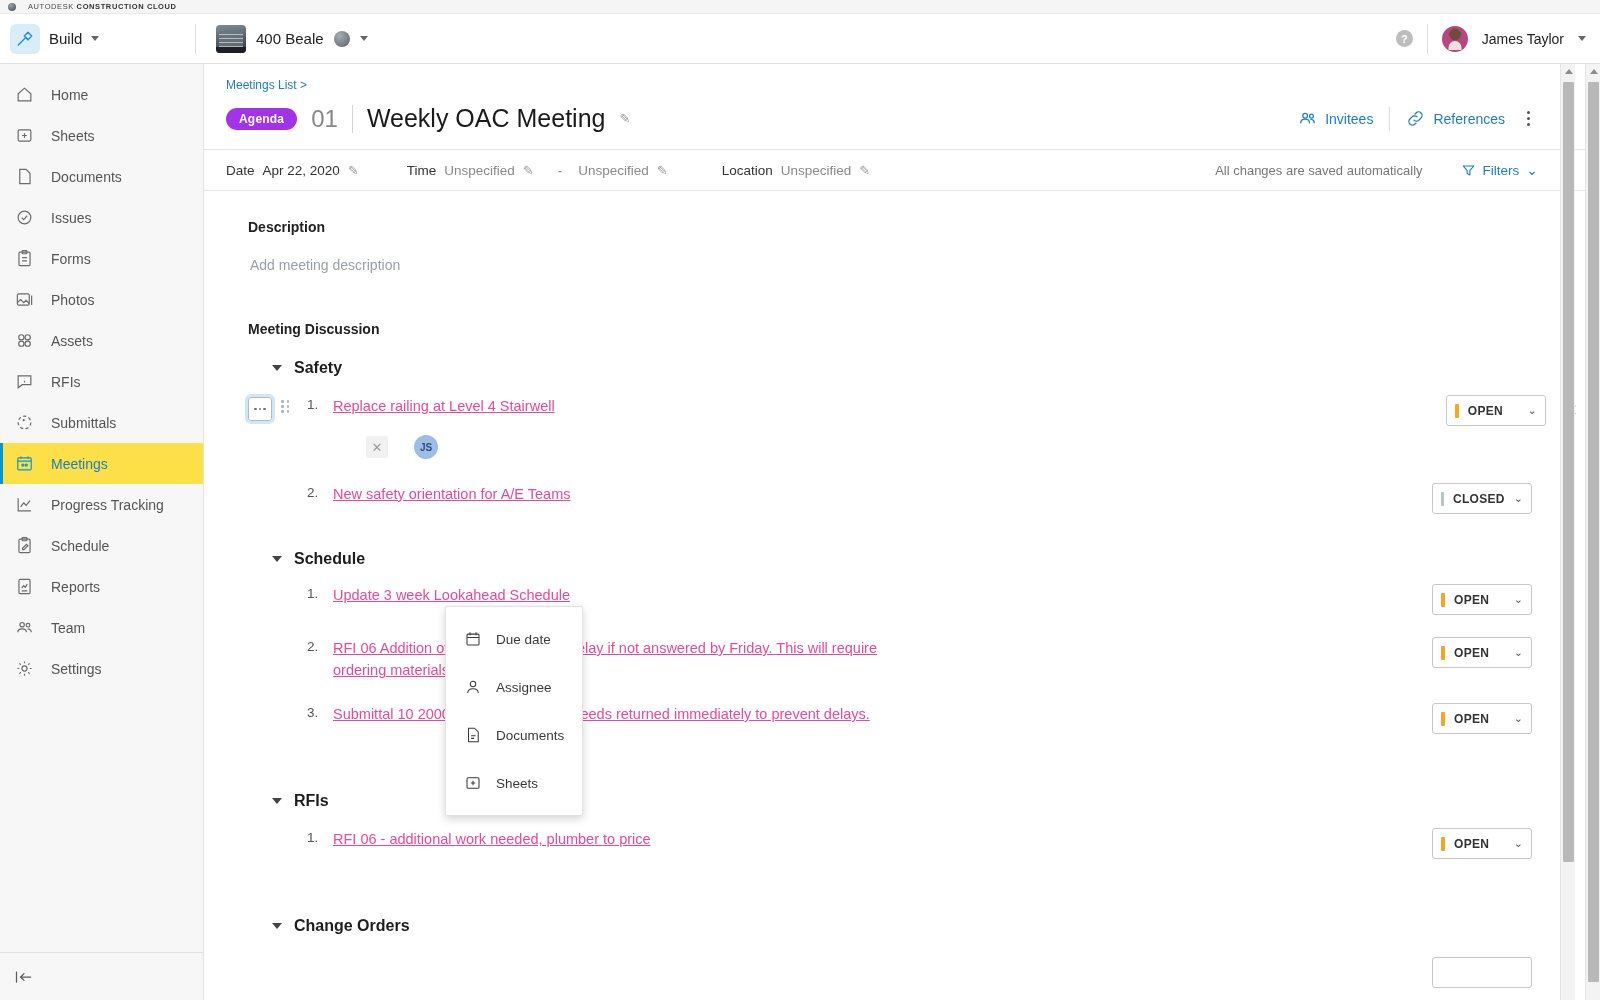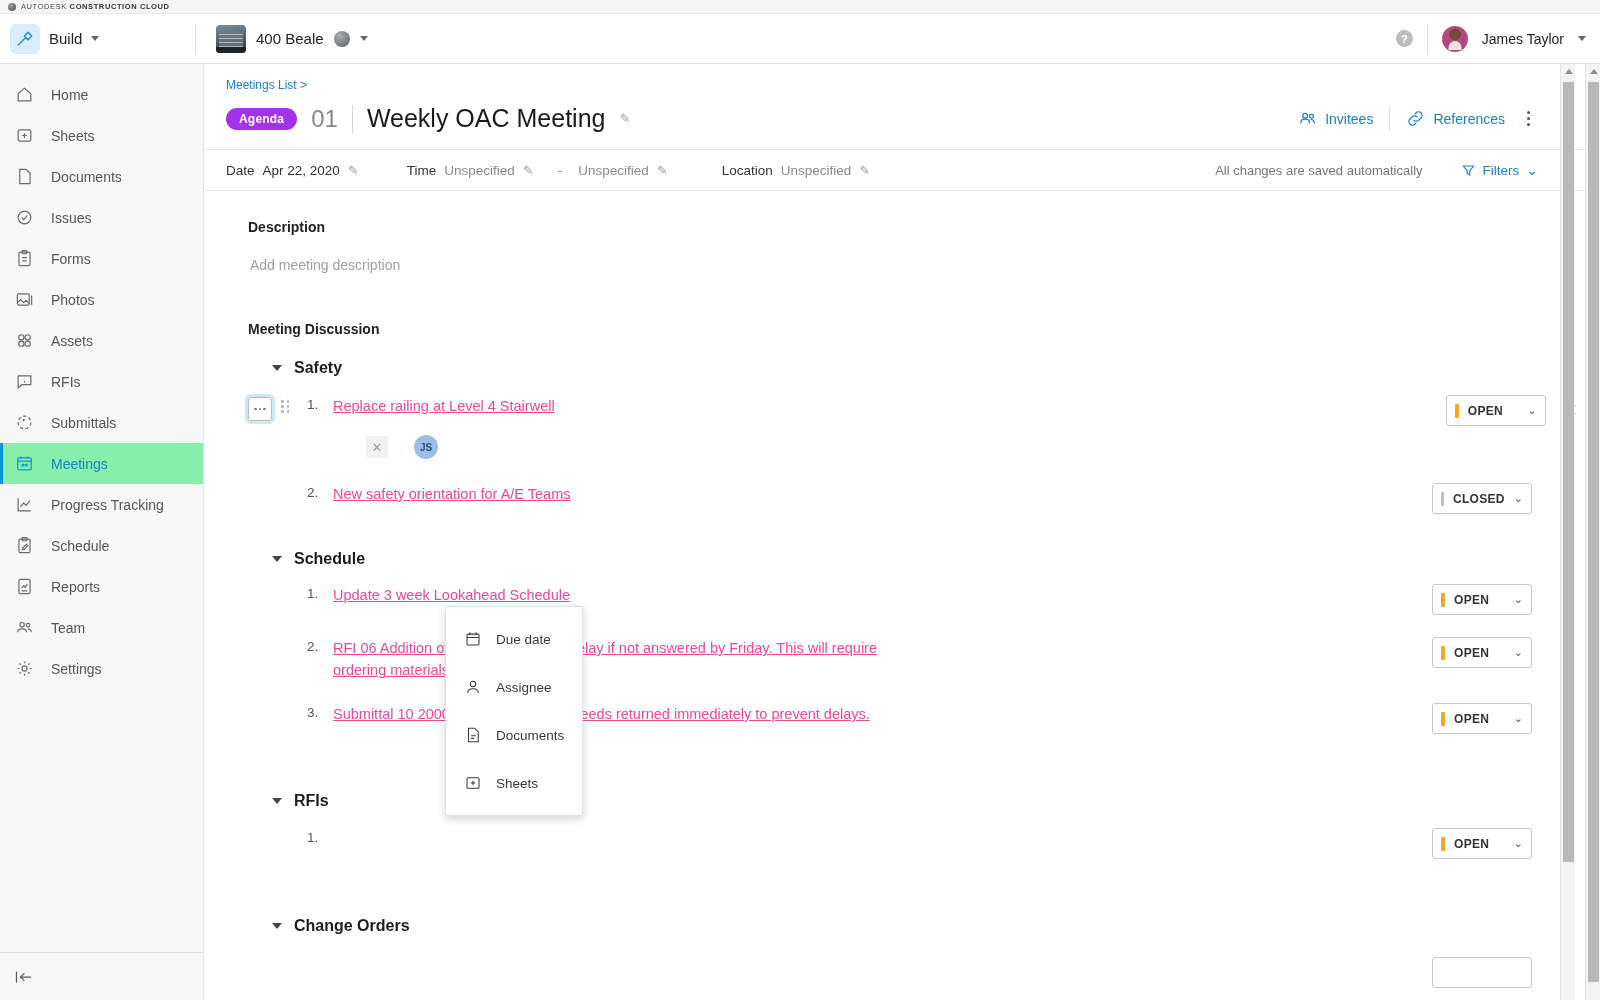--- a/index.html
+++ b/index.html
@@ -7,21 +7,21 @@
     width: 1600px; height: 1000px;
     font-family: "Liberation Sans", sans-serif;
     background: #fff;
     overflow: hidden;
   }
   body { position: relative; }
 
   
   .brandbar {
     height: 14px; background: #f5f5f5; border-bottom: 1px solid #eaeaea;
-    display: flex; align-items: center; padding-left: 8px; gap: 5px;
+    display: flex; align-items: center; padding-left: 8px; gap: 12px;
   }
   .brandbar .acc-dot { width: 8px; height: 8px; border-radius: 50%;
     background: radial-gradient(circle at 35% 30%, #9aa0a6 0%, #5f6368 70%); }
   .brandbar .acc-text {
     font-size: 7.5px; letter-spacing: .6px; color: #4a4a4a;
   }
   .brandbar .acc-text b { font-weight: 700; color: #333; }
 
   
   .appheader {
@@ -66,21 +66,21 @@
     width: 204px; background: #f7f7f7; border-right: 1px solid #e3e3e3;
     display: flex; flex-direction: column; position: relative;
   }
   .nav { padding-top: 10px; }
   .nav-item {
     height: 41px; display: flex; align-items: center; gap: 16px;
     padding-left: 14px; font-size: 14px; color: #555; cursor: pointer;
     position: relative;
   }
   .nav-item .ico { width: 21px; height: 21px; display:flex; align-items:center; justify-content:center; }
-  .nav-item.active { background: #86efac; color: #1b7fc4; font-weight: 400; }
+  .nav-item.active { background: #fde047; color: #1b7fc4; font-weight: 400; }
   .nav-item.active:before {
     content:""; position: absolute; left: 0; top: 0; bottom: 0; width: 3px; background: #0696d7;
   }
   .nav-item.active .ico svg { stroke: #0696d7; }
   .nav-item .ico svg { stroke: #6b6b6b; fill: none; stroke-width: 1.5; }
   .sidebar-footer {
     margin-top: auto; border-top: 1px solid #e1e1e1; height: 48px;
     display: flex; align-items: center; padding-left: 14px;
   }
   .collapse-btn { display: flex; align-items: center; gap: 1px; cursor: pointer; }
@@ -564,20 +564,21 @@
       </div>
 
       <div class="group" style="margin-top:58px;">
         <div class="group-head">
           <span class="tri"></span>
           <span class="group-name">RFIs</span>
         </div>
 
         <div class="simple-row" style="margin-top:18px;">
           <span class="row-num">1.</span>
+          <span class="row-text">RFI 06 - additional work needed, plumber to price</span>
           <span class="status-wrap" style="padding-right:46px;">
             <span class="status-btn">
               <span class="status-bar-ico" style="background:#f5a623"></span>
               <span class="status-text">OPEN</span>
               <span class="chev">⌄</span>
             </span>
           </span>
         </div>
       </div>
 

